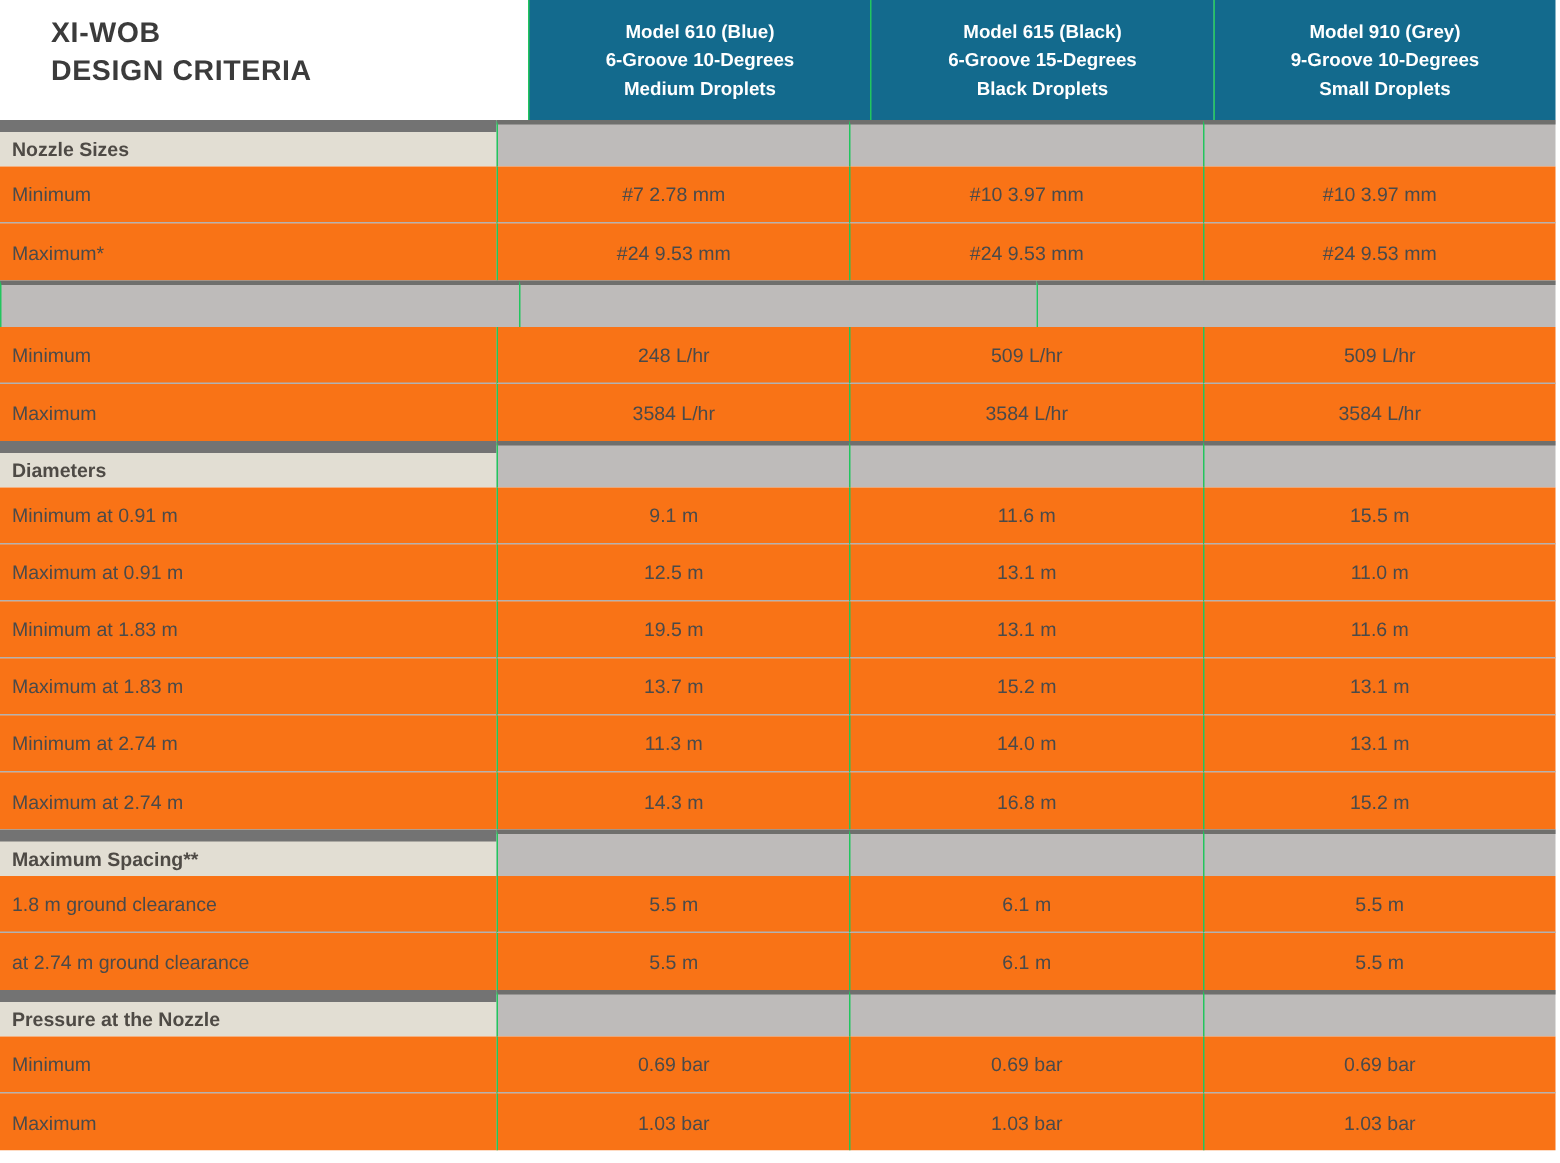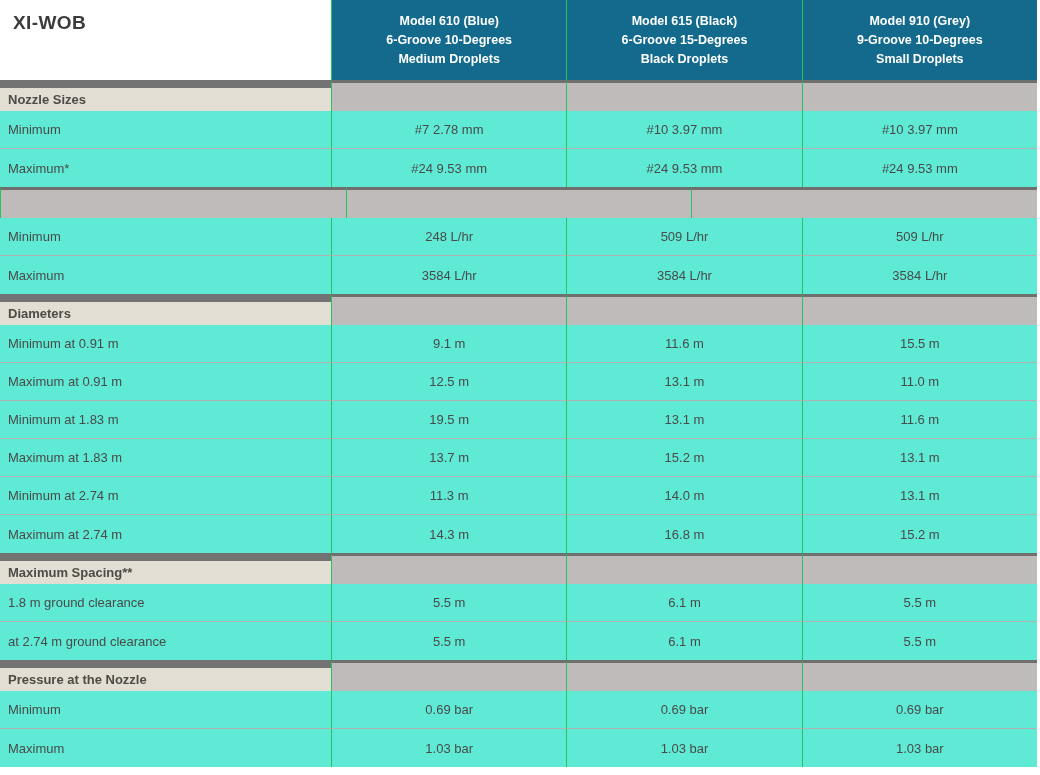--- a/index.html
+++ b/index.html
@@ -5,46 +5,47 @@
   html,body{margin:0;padding:0;background:#ffffff;}
   body{font-family:"Liberation Sans","DejaVu Sans",sans-serif;}
   .table{width:1037px;background:#fff;}
   .row{display:flex;}
   .cell{box-sizing:border-box;}
   .label-col{flex:0 0 331px;}
   .data-col{flex:1 1 0;border-left:1px solid #22c55e;}
 
   
   .header-row{height:80px;}
-  .title-cell{background:#ffffff;padding:10px 0 0 13px;}
+  .title-cell{background:#ffffff;padding:10px 0 0 13px;margin-left:21px;}
   .title-line{font-size:19px;font-weight:bold;color:#3b3b3b;line-height:25px;letter-spacing:.4px;}
   .header-cell{background:var(--teal,#136a8d);color:#ffffff;font-weight:bold;font-size:12.5px;
     text-align:center;display:flex;flex-direction:column;justify-content:center;}
   .header-line{line-height:19px;}
 
   
   .section-row{height:31px;}
   .section-label{background:var(--beige,#e2ded3);border-top:8px solid #737373;display:flex;
     align-items:center;padding-left:8px;font-weight:bold;font-size:13px;color:#4e4a45;}
   .section-band{background:var(--band,#bebbba);border-top:3px solid var(--borderDark,#6f6f6d);}
 
   
   .data-row{height:38px;}
-  .data-row .cell{background:#5eead4;border-bottom:1px solid #b2b2b2;}
+  .data-row .cell{background:#f97316;border-bottom:1px solid #b2b2b2;}
   .data-row.last-row .cell{border-bottom:none;}
   .data-label{display:flex;align-items:center;padding-left:8px;font-size:13px;color:#4a4a4a;}
   .data-value{display:flex;align-items:center;justify-content:center;font-size:13px;color:#4a4a4a;}
 </style>
 </head>
 <body>
 
 <div class="table">
   <div class="row header-row">
     <div class="cell label-col title-cell">
       <div class="title-line">XI-WOB</div>
+      <div class="title-line">DESIGN CRITERIA</div>
     </div>
     <div id="header-cells" style="display:contents"><div class="cell data-col header-cell">
           <div class="header-line">Model 610 (Blue)</div>
           <div class="header-line">6-Groove 10-Degrees</div>
           <div class="header-line">Medium Droplets</div>
         </div><div class="cell data-col header-cell">
           <div class="header-line">Model 615 (Black)</div>
           <div class="header-line">6-Groove 15-Degrees</div>
           <div class="header-line">Black Droplets</div>
         </div><div class="cell data-col header-cell">

